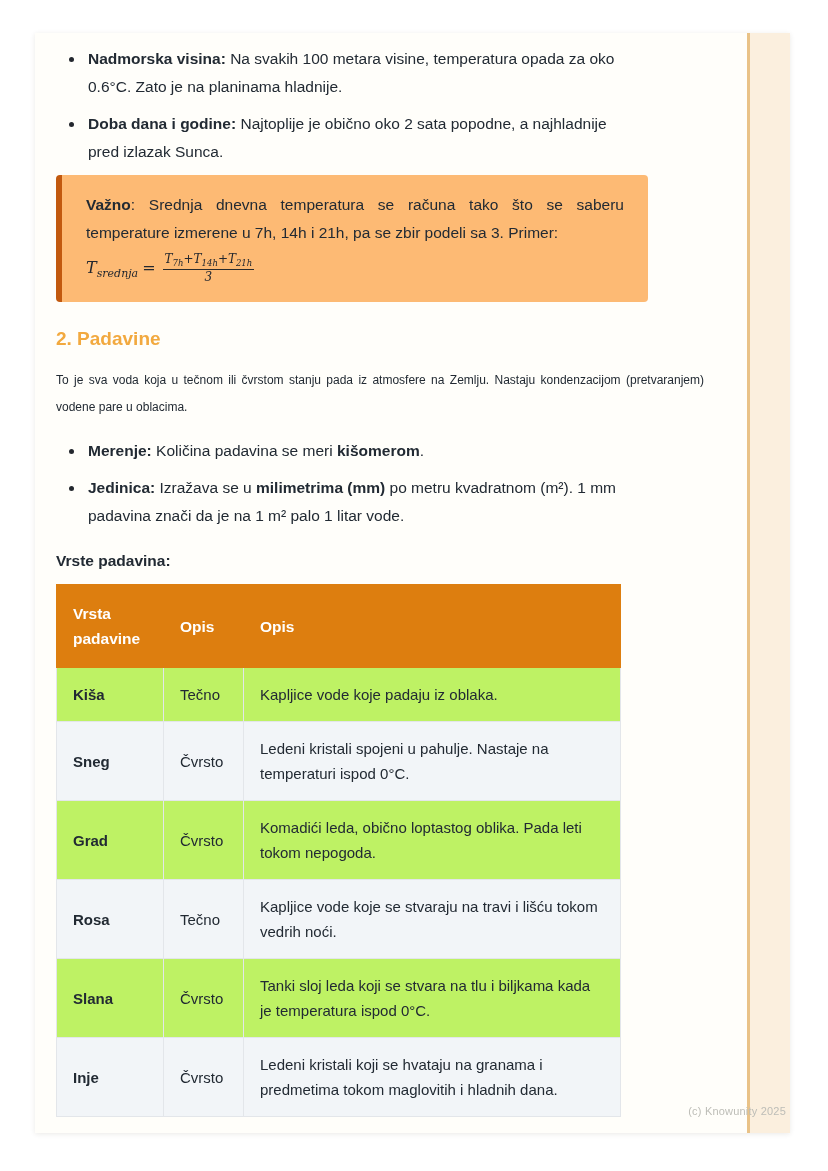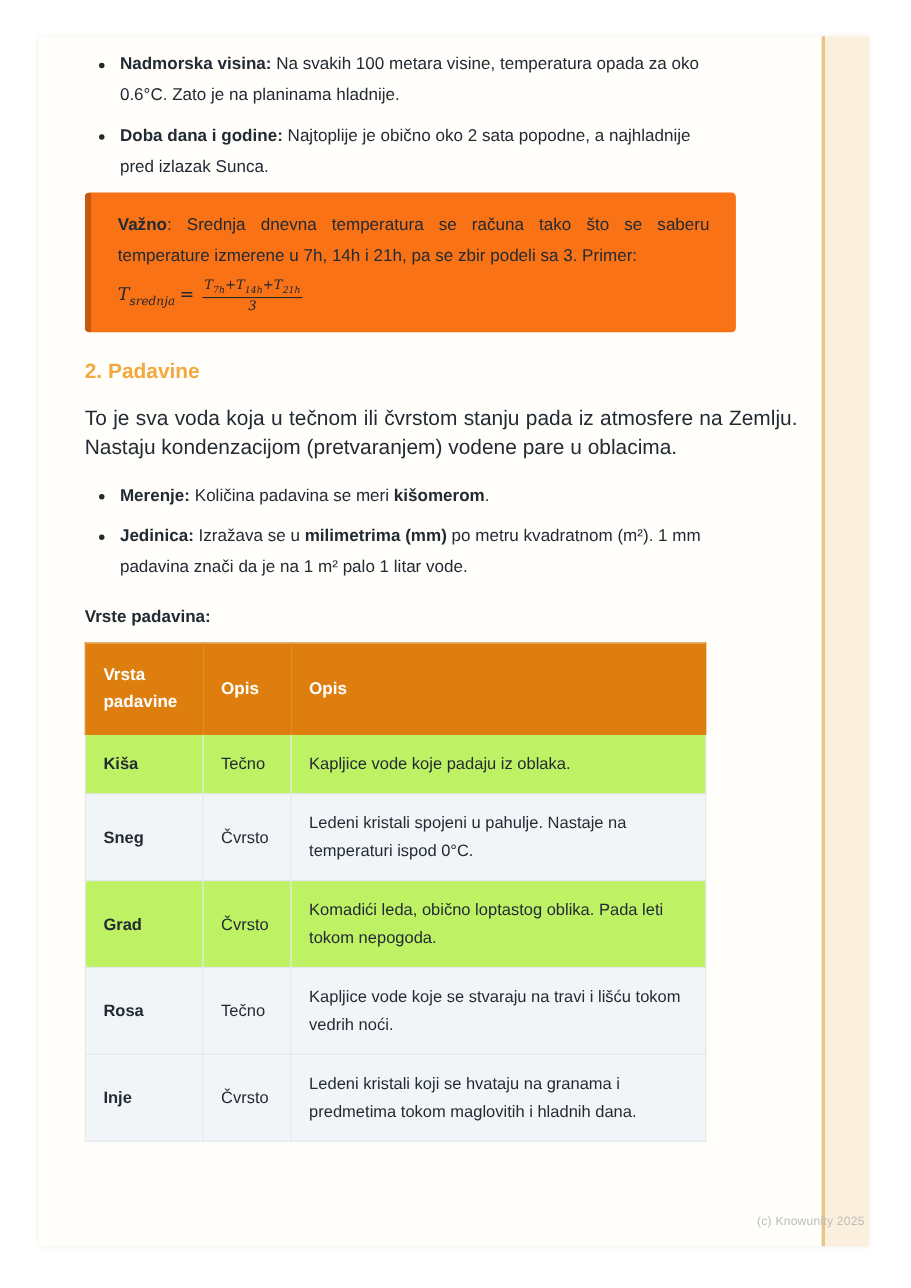--- a/index.html
+++ b/index.html
@@ -8,56 +8,56 @@
     font-family:"Liberation Sans",sans-serif;color:#222A33;overflow:hidden;
   }
   .card{
     position:absolute;left:35px;top:33px;width:755px;height:1100px;
     background:#FFFEFA;box-shadow:0 1px 5px rgba(60,50,30,.10);
   }
   .stripe{
     position:absolute;top:0;right:0;width:40px;height:100%;
     background:#FBEFDE;border-left:3px solid #E9C287;z-index:1;
   }
-  .content{position:absolute;left:42px;top:0;width:684px;padding-top:12px;z-index:2;}
+  .content{position:absolute;left:21px;top:0;width:684px;padding-top:12px;z-index:2;}
 
   ul.bullets{list-style:none;margin:0;padding:0;}
   .bullet-item{
     position:relative;padding-left:32px;max-width:545px;
     font-size:15.5px;line-height:28px;margin:0 0 9px 0;
   }
   .dot{
     position:absolute;left:13px;top:12px;width:5px;height:5px;
     border-radius:50%;background:#23272E;
   }
   .lead{font-weight:bold;}
 
   .callout{
     margin:8px 0 0 0;width:592px;box-sizing:border-box;
-    background:#f97316;border-left:6px solid #C2590F;border-radius:4px;
+    background:#fdba74;border-left:6px solid #C2590F;border-radius:4px;
     padding:16px 24px 14px 24px;font-size:15.5px;line-height:28px;
   }
   .callout-text{margin:0;text-align:justify;}
 
   .formula{
     display:block;margin-top:5px;font-family:"DejaVu Serif",serif;
     font-style:italic;font-size:16px;color:#23272E;
   }
   .formula sub{font-size:11px;font-style:italic;}
   .f-eq{margin:0 7px 0 4px;font-style:normal;}
   .frac{display:inline-block;vertical-align:middle;text-align:center;font-size:12px;line-height:1.25;}
   .frac .num{display:block;border-bottom:1px solid #2A2A2A;padding:0 2px;}
   .frac .num sub,.frac .den sub{font-size:8.5px;}
   .frac .den{display:block;}
 
   .section-heading{
     color:#F2A93F;font-size:19px;font-weight:bold;margin:26px 0 17px 0;
   }
   .intro{
-    font-size:19px;line-height:27px;text-align:justify;
+    font-size:12px;line-height:27px;text-align:justify;
     width:648px;margin:0 0 0 0;
   }
   .bullets-2{margin-top:16px !important;}
   .table-label{font-size:15.5px;font-weight:bold;margin:22px 0 14px 0;}
 
   table.precip{
     border-collapse:collapse;width:564px;margin-top:4px;font-size:15px;
     table-layout:fixed;
   }
   .precip th{
@@ -148,20 +148,25 @@
         <tr>
           <td class="c-first">Grad</td>
           <td>Čvrsto</td>
           <td>Komadići leda, obično loptastog oblika. Pada leti tokom nepogoda.</td>
         </tr>
         <tr class="alt">
           <td class="c-first">Rosa</td>
           <td>Tečno</td>
           <td>Kapljice vode koje se stvaraju na travi i lišću tokom vedrih noći.</td>
         </tr>
+        <tr>
+          <td class="c-first">Slana</td>
+          <td>Čvrsto</td>
+          <td>Tanki sloj leda koji se stvara na tlu i biljkama kada je temperatura ispod 0°C.</td>
+        </tr>
         <tr class="alt">
           <td class="c-first">Inje</td>
           <td>Čvrsto</td>
           <td>Ledeni kristali koji se hvataju na granama i predmetima tokom maglovitih i hladnih dana.</td>
         </tr>
       </tbody>
     </table>
 
   </div>
 

